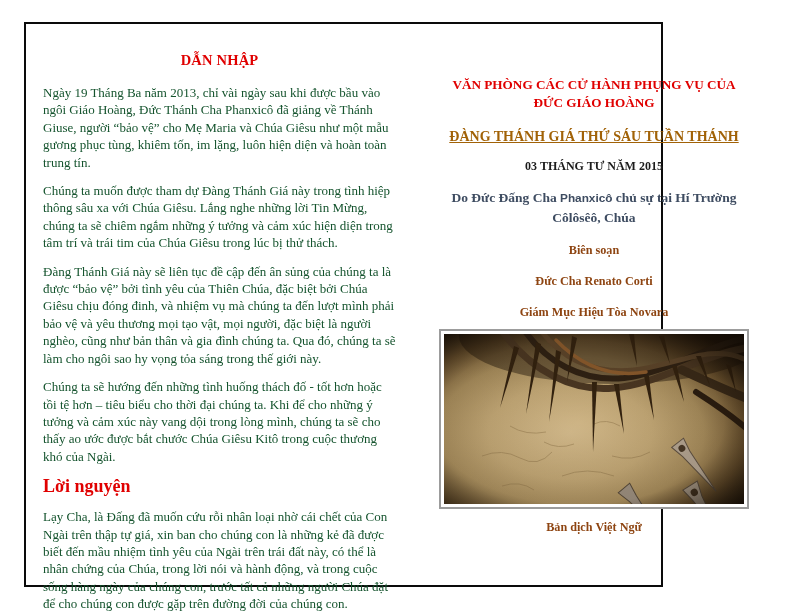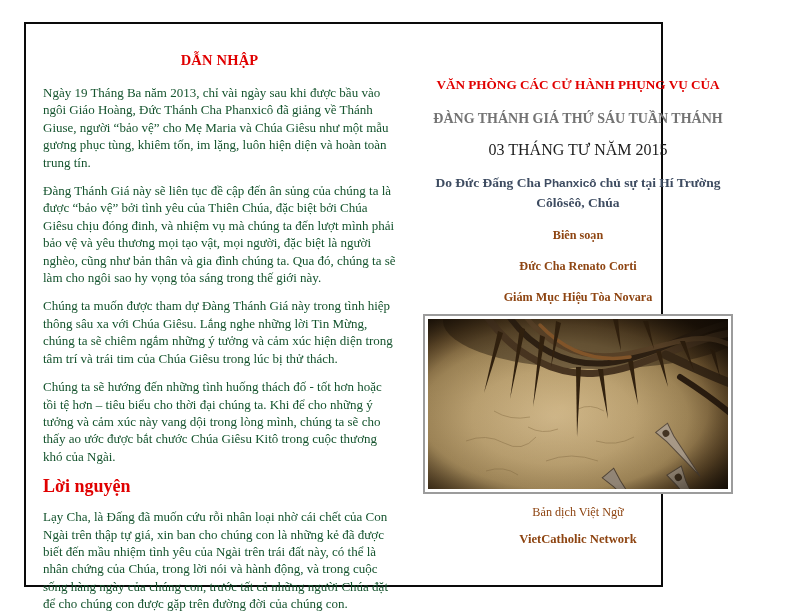--- a/index.html
+++ b/index.html
@@ -39,41 +39,42 @@
   }
   .prayer-heading {
     color: #e00000;
     font-weight: bold;
     font-size: 18px;
     margin: 3px 0 11px 0;
   }
   
   .col-right {
     position: absolute;
-    left: 372px; top: 52px;
+    left: 388px; top: 52px;
     width: 360px;
     text-align: center;
   }
   .office-heading {
     color: #e00000;
     font-weight: bold;
     font-size: 13.2px;
     line-height: 18px;
     margin: 0 0 17px 0;
   }
   .event-title {
-    color: #737373;
+    color: #a16207;
     font-weight: bold;
     font-size: 14px;
     margin: 0 0 14px 0;
+    text-decoration: underline;
   }
   .event-date {
     color: #1c1c1c;
-    font-weight: normal;
-    font-size: 16px;
+    font-weight: bold;
+    font-size: 12px;
     margin: 5px 0 14px 0;
   }
   .presider {
     color: #3e4c61;
     font-weight: bold;
     font-size: 13.5px;
     line-height: 19px;
     margin: 0 0 10px 0;
   }
   .presider .name-sans {
@@ -90,21 +91,21 @@
   .photo-frame {
     margin: 7px auto 11px auto;
     width: 300px;
     border: 2px solid #9c9c9c;
     background: #ffffff;
     padding: 3px;
   }
   .photo-frame svg { display: block; width: 300px; height: 170px; }
   .translation-label {
     color: #8e4512;
-    font-weight: normal;
+    font-weight: bold;
     font-size: 12.2px;
     margin: 0 0 12px 0;
   }
   .translator-name {
     color: #2e3d53;
     font-weight: bold;
     font-size: 12.6px;
     margin: 0 0 3px 0;
   }
   .organization-name {
@@ -115,31 +116,32 @@
   }
 </style>
 </head>
 <body>
 
 <div class="page">
 
   <div class="col-left">
     <div class="intro-heading">DẪN NHẬP</div>
     <p>Ngày 19 Tháng Ba năm 2013, chỉ vài ngày sau khi được bầu vào ngôi Giáo Hoàng, Đức Thánh Cha Phanxicô đã  giảng về Thánh Giuse, người “bảo vệ” cho Mẹ Maria và Chúa Giêsu như một mẫu gương phục tùng, khiêm tốn, im lặng, luôn hiện diện và hoàn toàn trung tín.</p>
+    <p>Chúng ta muốn được tham dự Đàng Thánh Giá này trong tình hiệp thông sâu xa với Chúa Giêsu. Lắng nghe những lời Tin Mừng, chúng ta sẽ chiêm ngắm những ý tưởng và cảm xúc hiện diện trong tâm trí và trái tim của Chúa Giêsu trong lúc bị thử thách.</p>
     <p>Đàng Thánh Giá này sẽ liên tục đề cập đến ân sủng của chúng ta là được “bảo vệ” bởi tình yêu của Thiên Chúa, đặc biệt bởi Chúa Giêsu chịu đóng đinh, và nhiệm vụ mà chúng ta đến lượt mình phải bảo vệ và yêu thương mọi tạo vật, mọi người, đặc biệt là người nghèo, cũng như bản thân và gia đình chúng ta. Qua đó, chúng ta sẽ làm cho ngôi sao hy vọng tỏa sáng trong thế giới này.</p>
-    <p>Chúng ta muốn được tham dự Đàng Thánh Giá này trong tình hiệp thông sâu xa với Chúa Giêsu. Lắng nghe những lời Tin Mừng, chúng ta sẽ chiêm ngắm những ý tưởng và cảm xúc hiện diện trong tâm trí và trái tim của Chúa Giêsu trong lúc bị thử thách.</p>
     <p>Chúng ta sẽ hướng đến những tình huống thách đố - tốt hơn hoặc tồi tệ hơn – tiêu biểu cho thời đại chúng ta. Khi để cho những ý tưởng và cảm xúc này vang dội trong lòng mình,  chúng ta sẽ cho thấy ao ước được bắt chước Chúa Giêsu Kitô trong cuộc thương khó của Ngài.</p>
     <div class="prayer-heading">Lời nguyện</div>
     <p>Lạy Cha, là Đấng đã muốn cứu rỗi nhân loại nhờ cái chết của Con Ngài trên thập tự giá, xin ban cho chúng con là những kẻ đã được biết đến mầu nhiệm tình yêu của Ngài trên trái đất này, có thể là nhân chứng của Chúa, trong lời nói và hành động, và trong cuộc sống hàng ngày của chúng con, trước tất cả những người Chúa đặt để cho chúng con được gặp  trên đường đời của chúng con.</p>
 
   </div>
 
   <div class="col-right">
     <div class="office-heading">
       <span style="display:block">VĂN PHÒNG CÁC CỬ HÀNH PHỤNG VỤ CỦA</span>
+      <span style="display:block">ĐỨC GIÁO HOÀNG</span>
     </div>
     <div class="event-title">ĐÀNG THÁNH GIÁ THỨ SÁU TUẦN THÁNH</div>
     <div class="event-date">03 THÁNG TƯ NĂM 2015</div>
     <div class="presider">
       <span>Do Đức Đấng Cha </span><span class="name-sans">Phanxicô</span><span> chủ sự tại Hí Trường</span>
       <span style="display:block">Côlôsêô, Chúa</span>
     </div>
     <div class="small-maroon">Biên soạn</div>
     <div class="small-maroon">Đức Cha Renato Corti</div>
     <div class="small-maroon">Giám Mục Hiệu Tòa Novara</div>
@@ -209,16 +211,15 @@
           </g>
           <g transform="rotate(-40 186 162)">
             <path d="M179,152 L194,152 L191,166 L186,205 L182,166 Z" fill="#9e9181" stroke="#554838" stroke-width="1"></path>
           </g>
         </g>
         <rect width="300" height="170" fill="url(#vig)"></rect>
       </svg>
     </div>
 
     <div class="translation-label">Bản dịch Việt Ngữ</div>
-    <div class="organization-name">VietCatholic Network</div>
   </div>
 
 </div>
 
 </body></html>

